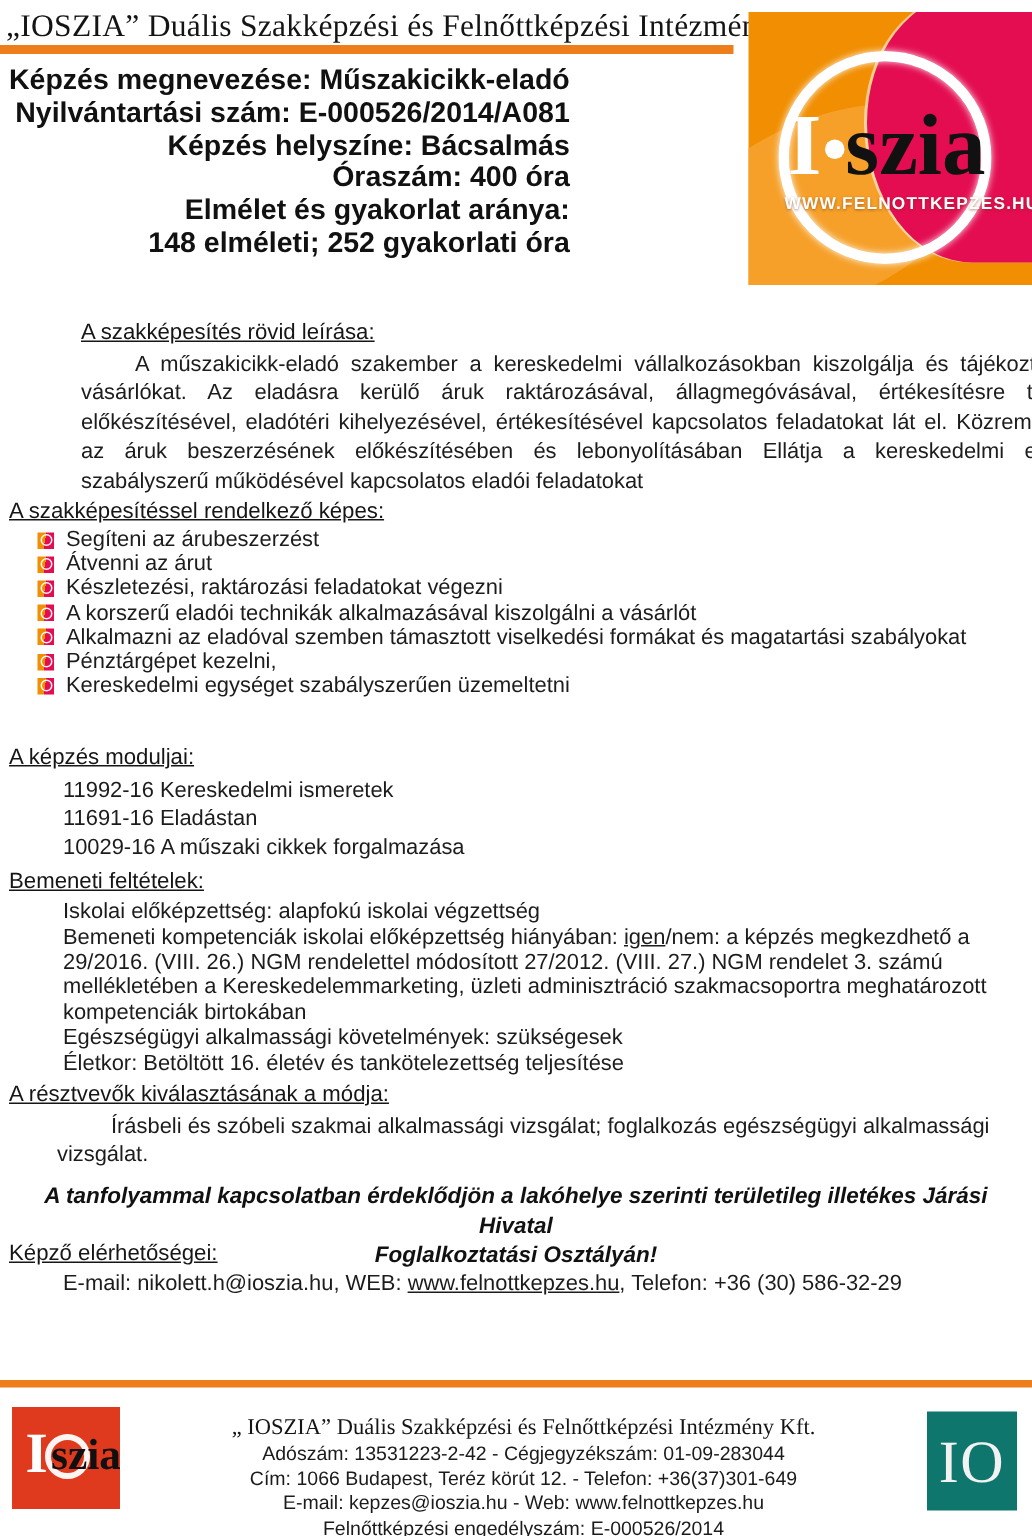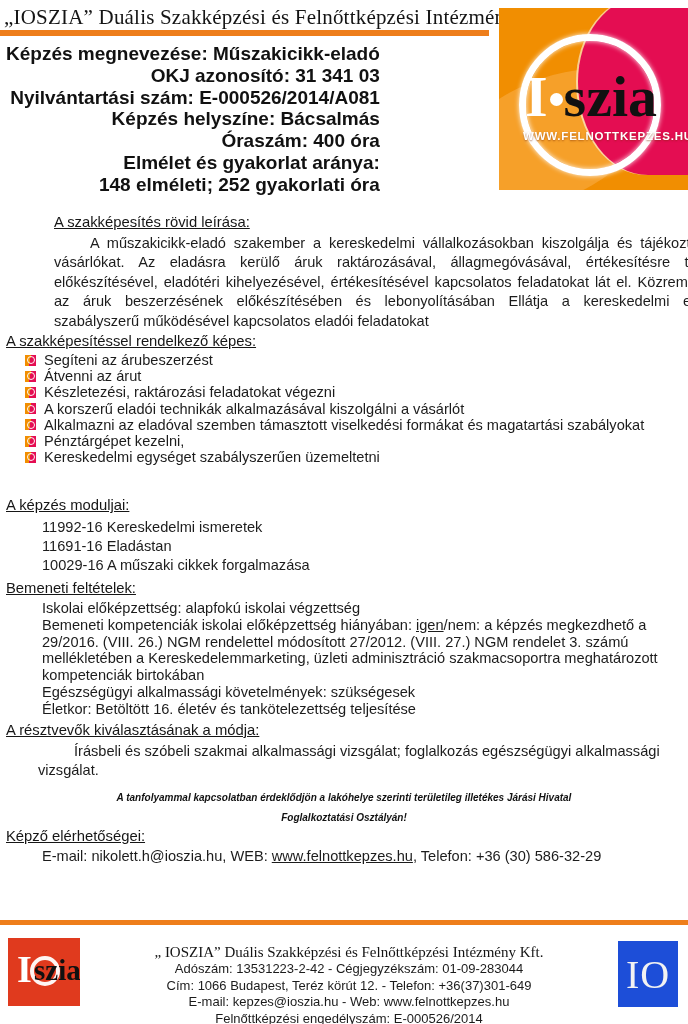--- a/index.html
+++ b/index.html
@@ -52,40 +52,40 @@
                         border-radius:50%; }
 
   .mod-list { margin-top:5px; padding-left:36px; line-height:18.8px; }
 
   .entry-block { margin-top:4px; padding-left:36px; line-height:16.8px; }
   .u { text-decoration:underline; }
 
   .select-body { margin-top:4px; text-indent:36px; line-height:19px;margin-left:32px; }
 
   .notice { position:absolute; top:788px; left:6px; width:676px; text-align:center;
-            font-weight:bold; font-style:italic; font-size:10px; line-height:19.5px; color:#111; }
+            font-weight:bold; font-style:italic; font-size:15px; line-height:19.5px; color:#111; }
 
   .contact-line { margin-top:4px; padding-left:36px; }
   .contact-line .u { cursor:pointer; }
 
   
   .footer-rule { position:absolute; top:920px; left:0; width:688px; height:5px; background:#ee7e1b; }
   .footer { position:absolute; top:938px; left:0; width:688px; display:flex; align-items:flex-start; }
   .footer-logo { margin-left:8px; width:72px; height:68px; background:#e03a1e; position:relative;
                  flex:0 0 auto; overflow:hidden; }
   .fl-i   { position:absolute; left:9px; top:11px; color:#fff; font-family:"Liberation Serif", serif;
             font-weight:bold; font-size:38px; line-height:40px; }
   .fl-ring{ position:absolute; left:22px; top:18px; width:30px; height:30px;
             border:4px solid rgba(255,255,255,.95); border-radius:50%; }
   .fl-szia{ position:absolute; left:26px; top:14px; color:#101010; font-family:"Liberation Serif", serif;
             font-weight:bold; font-size:29px; line-height:36px; }
   .footer-center { flex:1 1 auto; text-align:center; padding-top:6px; }
   .footer-company { font-family:"Liberation Serif", serif; font-size:15px; color:#141414; }
   .footer-line { font-size:13px; line-height:16.5px; color:#1b1b1b; }
-  .footer-io { margin-right:10px; margin-top:3px; width:60px; height:66px; background:#1d4ed8;
+  .footer-io { margin-right:10px; margin-top:3px; width:60px; height:66px; background:#0f766e;
                color:#f2f2f2; font-family:"Liberation Serif", serif; font-size:40px;
                display:flex; align-items:center; justify-content:center; flex:0 0 auto;
                letter-spacing:1px; }
 </style>
 </head>
 <body>
 
 <div class="page">
 
   <div class="header-title">„IOSZIA” Duális Szakképzési és Felnőttképzési Intézmény</div>
@@ -94,21 +94,20 @@
   <div class="main-logo">
     <div class="logo-swoosh"></div>
     <div class="logo-pink"></div>
     <div class="logo-ring"></div>
     <div class="logo-word"><span class="li">I</span><span class="ldot"></span><span class="lszia">szia</span></div>
     <div class="logo-url">WWW.FELNOTTKEPZES.HU</div>
   </div>
 
   <div class="course-info">
     <div>Képzés megnevezése: Műszakicikk-eladó</div>
-    <div>OKJ azonosító: 31 341 03</div>
     <div>Nyilvántartási szám: E-000526/2014/A081</div>
     <div>Képzés helyszíne: Bácsalmás</div>
     <div>Óraszám: 400 óra</div>
     <div>Elmélet és gyakorlat aránya:</div>
     <div class="indent">148 elméleti; 252 gyakorlati óra</div>
   </div>
 
   <div class="sec" style="top:214px;margin-left:48px;">
     <span class="sec-heading">A szakképesítés rövid leírása:</span>
     <div class="desc-body">A műszakicikk-eladó szakember a kereskedelmi vállalkozásokban kiszolgálja és tájékoztatja a vásárlókat. Az eladásra kerülő áruk raktározásával, állagmegóvásával, értékesítésre történő előkészítésével, eladótéri kihelyezésével, értékesítésével kapcsolatos feladatokat lát el. Közreműködik az áruk beszerzésének előkészítésében és lebonyolításában Ellátja a kereskedelmi egység szabályszerű működésével kapcsolatos eladói feladatokat</div>

